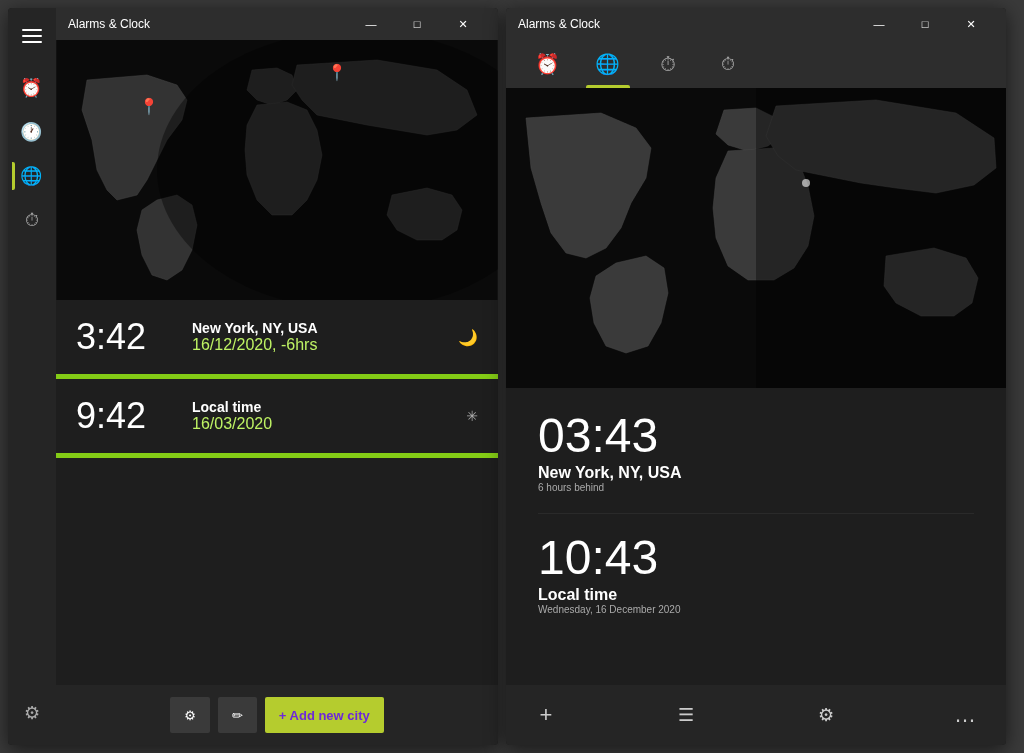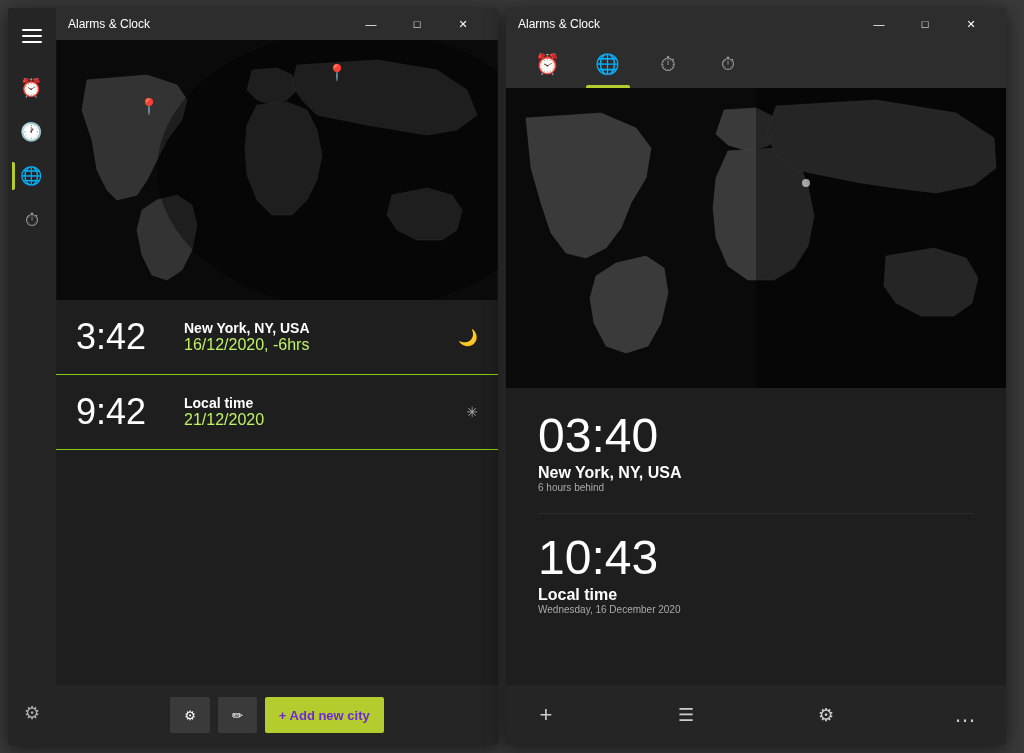--- a/index.html
+++ b/index.html
@@ -138,22 +138,22 @@
       flex: 1;
       background: #1e1e1e;
       display: flex;
       flex-direction: column;
     }
 
     .clock-item {
       display: flex;
       align-items: center;
       padding: 16px 20px;
-      border-bottom: 1px solid #84cc16;
-      gap: 8px;
+      border-bottom: 5px solid #84cc16;
+      gap: 16px;
     }
 
     .clock-time {
       color: #ffffff;
       font-size: 36px;
       font-weight: 300;
       width: 100px;
       flex-shrink: 0;
     }
 
@@ -424,21 +424,21 @@
           <div class="clock-city">New York, NY, USA</div>
           <div class="clock-date">16/12/2020, -6hrs</div>
         </div>
         <div class="clock-moon">🌙</div>
       </div>
 
       <div class="clock-item">
         <div class="clock-time">9:42</div>
         <div class="clock-info">
           <div class="clock-city">Local time</div>
-          <div class="clock-date">21/12/2020</div>
+          <div class="clock-date">16/03/2020</div>
         </div>
         <div class="clock-moon" style="font-size:14px;">✳</div>
       </div>
     </div>
 
     <div class="bottom-toolbar">
       <button class="toolbar-btn">
         <span>⚙</span>
       </button>
       <button class="toolbar-btn">
@@ -493,21 +493,21 @@
 
       <rect x="250" y="0" width="250" height="300" fill="rgba(0,0,0,0.35)"></rect>
 
       <circle cx="300" cy="95" r="4" fill="rgba(255,255,255,0.6)"></circle>
     </svg>
   </div>
 
   <div class="right-content">
 
     <div>
-      <div class="right-clock-time">03:40</div>
+      <div class="right-clock-time">03:43</div>
       <div class="right-clock-city">New York, NY, USA</div>
       <div class="right-clock-desc">6 hours behind</div>
     </div>
 
     <div class="right-clock-divider"></div>
 
     <div>
       <div class="right-clock-time">10:43</div>
       <div class="right-clock-city">Local time</div>
       <div class="right-clock-desc">Wednesday, 16 December 2020</div>

